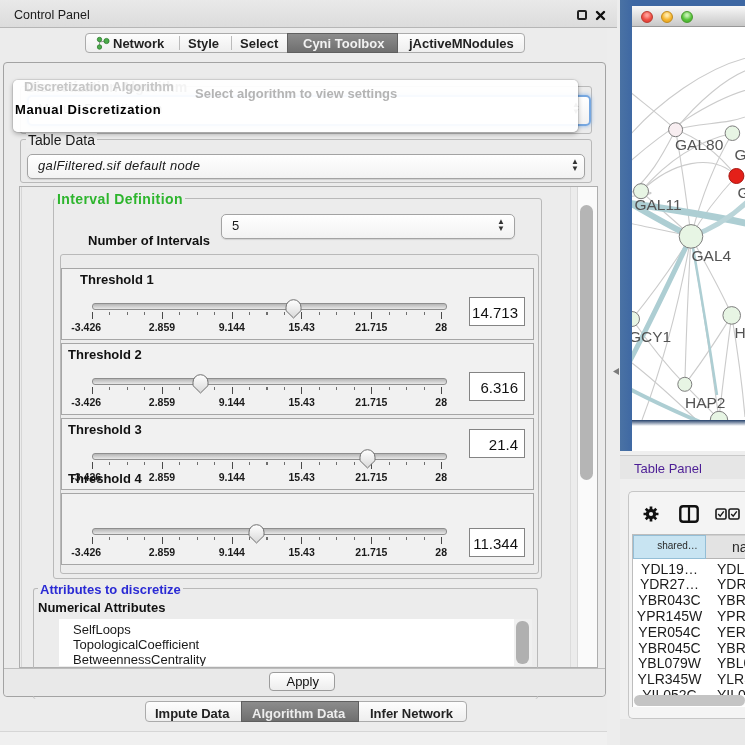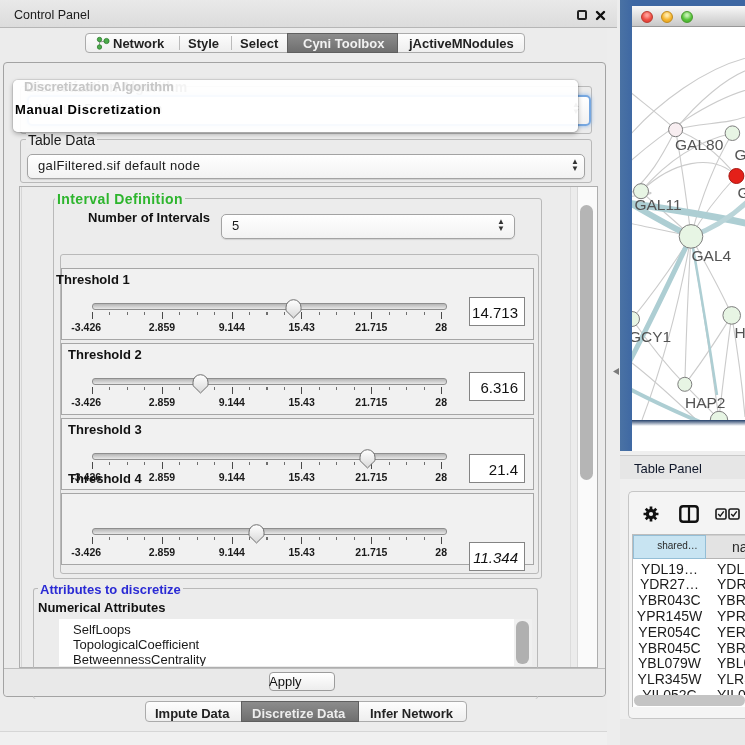--- a/index.html
+++ b/index.html
@@ -52,43 +52,43 @@
 
 <div class="fs" style="left:20px;top:86px;width:570px;height:46px;"></div>
 <div class="fslab" style="left:24px;top:79px;font-weight:bold;color:#333;background:transparent;">Discretization Algorithm</div>
 <div class="combo" style="left:27px;top:95px;width:560px;height:27px;border:2px solid #76a7e0;box-shadow:0 0 4px #8cb6e8;"></div>
 <div class="abs" style="left:38px;top:101px;font-size:13px;color:#1a1a1a;">Manual Discretization</div>
 <div class="arrows" style="left:572px;top:101px;">▲<br>▼</div>
 
 <div class="fs" style="left:20px;top:139px;width:570px;height:42px;"></div>
 <div class="fslab" style="left:26px;top:132px;color:#1a1a1a;">Table Data</div>
 <div class="combo" style="left:27px;top:154px;width:556px;height:23px;"></div>
-<div class="abs" style="left:38px;top:158px;font-size:13px;color:#1a1a1a;letter-spacing:0.35px;">galFiltered.sif default node</div>
+<div class="abs" style="left:38px;top:158px;font-size:13px;color:#1a1a1a;letter-spacing:0.35px;font-style:italic;">galFiltered.sif default node</div>
 <div class="arrows" style="left:571px;top:158px;">▲<br>▼</div>
 
 <div class="abs" style="left:19px;top:186px;width:579px;height:482px;background:#ececec;border:1px solid #aeaeae;box-sizing:border-box;"></div>
 
 <div class="abs" style="left:577px;top:187px;width:20px;height:480px;background:#fafafa;border-left:1px solid #d8d8d8;box-sizing:border-box;"></div>
 <div class="abs" style="left:580px;top:205px;width:13px;height:275px;background:#b5b5b5;border-radius:7px;"></div>
 
 <div class="abs" style="left:570px;top:187px;width:1px;height:480px;background:#dcdcdc;"></div>
 <div class="abs" style="left:21px;top:187px;width:1px;height:480px;background:#d6d6d6;"></div>
 
 <div class="fs" style="left:53px;top:198px;width:487px;height:379px;"></div>
 <div class="fslab" style="left:55px;top:191px;color:#2db52d;font-weight:bold;letter-spacing:0.4px;">Interval Definition</div>
 
-<div class="abs" style="left:88px;top:210px;font-size:13px;font-weight:bold;color:#111;">Number of Intervals</div>
+<div class="abs" style="left:88px;top:233px;font-size:13px;font-weight:bold;color:#111;">Number of Intervals</div>
 <div class="combo" style="left:221px;top:214px;width:292px;height:23px;"></div>
 <div class="abs" style="left:232px;top:218px;font-size:13px;color:#1a1a1a;">5</div>
 <div class="arrows" style="left:497px;top:218px;">▲<br>▼</div>
 
 <div class="fs" style="left:60px;top:254px;width:477px;height:318px;"></div>
 
 <div class="tbox" style="top:268px;"></div>
-<div class="ttitle" style="left:56px;top:272px;text-align:right;">Threshold 1</div>
+<div class="ttitle" style="left:80px;top:272px;text-align:right;">Threshold 1</div>
 <div class="track" style="top:303px;"></div>
 <div class="minor" style="top:312px;"></div>
 <div class="major" style="top:312px;"></div>
 <div class="slab" style="left:86.2px;top:321px;">-3.426</div>
 <div class="slab" style="left:162.0px;top:321px;">2.859</div>
 <div class="slab" style="left:231.8px;top:321px;">9.144</div>
 <div class="slab" style="left:301.6px;top:321px;">15.43</div>
 <div class="slab" style="left:371.4px;top:321px;">21.715</div>
 <div class="slab" style="left:441.2px;top:321px;">28</div>
 <div class="vbox" style="top:297px;">14.713</div>
@@ -126,42 +126,42 @@
 <div class="ttitle" style="left:68px;top:422px;">Threshold 3</div>
 <div class="track" style="top:453px;"></div>
 <div class="minor" style="top:462px;"></div>
 <div class="major" style="top:462px;"></div>
 <div class="slab" style="left:86.2px;top:471px;">-3.426</div>
 <div class="slab" style="left:162.0px;top:471px;">2.859</div>
 <div class="slab" style="left:231.8px;top:471px;">9.144</div>
 <div class="slab" style="left:301.6px;top:471px;">15.43</div>
 <div class="slab" style="left:371.4px;top:471px;">21.715</div>
 <div class="slab" style="left:441.2px;top:471px;">28</div>
-<div class="vbox" style="top:454px;">21.4</div>
+<div class="vbox" style="top:429px;">21.4</div>
 <svg class="thumb" style="left:359.4px;top:449px;" width="17" height="20" viewBox="0 0 17 20">
       <path d="M1 8.2 a7.5 7.5 0 0 1 15 0 v3.4 l-7.5 7.4 l-7.5 -7.4 z" fill="url(#tg3)" stroke="#6f6f6f" stroke-width="1"></path>
       <defs>
         <linearGradient id="tg3" x1="0" y1="0" x2="0" y2="1">
           <stop offset="0" stop-color="#ffffff"></stop>
           <stop offset="1" stop-color="#d8d8d8"></stop>
         </linearGradient>
       </defs>
     </svg>
 <div class="tbox" style="top:493px;"></div>
 <div class="ttitle" style="left:68px;top:471px;text-align:center;">Threshold 4</div>
 <div class="track" style="top:528px;"></div>
 <div class="minor" style="top:537px;"></div>
 <div class="major" style="top:537px;"></div>
 <div class="slab" style="left:86.2px;top:546px;">-3.426</div>
 <div class="slab" style="left:162.0px;top:546px;">2.859</div>
 <div class="slab" style="left:231.8px;top:546px;">9.144</div>
 <div class="slab" style="left:301.6px;top:546px;">15.43</div>
 <div class="slab" style="left:371.4px;top:546px;">21.715</div>
 <div class="slab" style="left:441.2px;top:546px;">28</div>
-<div class="vbox" style="top:542px;font-style:italic;">11.344</div>
+<div class="vbox" style="top:528px;">11.344</div>
 <svg class="thumb" style="left:247.7px;top:524px;" width="17" height="20" viewBox="0 0 17 20">
       <path d="M1 8.2 a7.5 7.5 0 0 1 15 0 v3.4 l-7.5 7.4 l-7.5 -7.4 z" fill="url(#tg4)" stroke="#6f6f6f" stroke-width="1"></path>
       <defs>
         <linearGradient id="tg4" x1="0" y1="0" x2="0" y2="1">
           <stop offset="0" stop-color="#ffffff"></stop>
           <stop offset="1" stop-color="#d8d8d8"></stop>
         </linearGradient>
       </defs>
     </svg>
 
@@ -170,36 +170,37 @@
 <div class="abs" style="left:38px;top:600px;font-size:13px;font-weight:bold;color:#111;">Numerical Attributes</div>
 <div class="abs" style="left:59px;top:619px;width:473px;height:47px;background:#fff;"></div>
 <div class="abs" style="left:73px;top:622px;font-size:13px;color:#1a1a1a;">SelfLoops</div>
 <div class="abs" style="left:73px;top:637px;font-size:13px;color:#1a1a1a;">TopologicalCoefficient</div>
 <div class="abs" style="left:73px;top:652px;font-size:13px;color:#1a1a1a;height:14px;overflow:hidden;">BetweennessCentrality</div>
 <div class="abs" style="left:514px;top:619px;width:18px;height:47px;background:#f0f0f0;"></div>
 <div class="abs" style="left:516px;top:621px;width:13px;height:43px;background:#b0b0b0;border-radius:6px;"></div>
 
 <div class="abs" style="left:4px;top:668px;width:601px;height:28px;background:#e9e9e9;border-top:1px solid #bdbdbd;box-sizing:border-box;border-radius:0 0 4px 4px;"></div>
 <div class="abs" style="left:269px;top:672px;width:66px;height:19px;background:linear-gradient(#ffffff,#ededed);border:1px solid #9c9c9c;border-radius:4px;box-sizing:border-box;"></div>
-<div class="abs" style="left:269px;top:674px;width:50px;text-align:left;font-size:13px;color:#111;">Apply</div>
+<div class="abs" style="left:269px;top:674px;width:50px;text-align:right;font-size:13px;color:#111;">Apply</div>
 
 <div class="abs" style="left:145px;top:701px;width:322px;height:21px;background:linear-gradient(#fdfdfd,#eeeeee);border:1px solid #ababab;border-radius:4px;box-sizing:border-box;"></div>
 <div class="abs" style="left:241px;top:701px;width:118px;height:21px;background:linear-gradient(#8c8c8c,#6f6f6f);border:1px solid #5f5f5f;box-sizing:border-box;"></div>
 <div class="abs" style="left:155px;top:706px;font-size:13px;font-weight:bold;color:#222;">Impute Data</div>
-<div class="abs" style="left:252px;top:706px;font-size:13px;font-weight:bold;color:#ededed;">Discretize Data</div>
+<div class="abs" style="left:252px;top:706px;font-size:13px;font-weight:bold;color:#ededed;">Algorithm Data</div>
 <div class="abs" style="left:370px;top:706px;font-size:13px;font-weight:bold;color:#222;">Infer Network</div>
 <div class="abs" style="left:0px;top:731px;width:617px;height:14px;background:#f0f0f0;border-top:1px solid #d6d6d6;box-sizing:border-box;"></div>
 
 <div class="abs" style="left:607px;top:28px;width:13px;height:717px;background:#ededed;"></div>
 <svg class="abs" style="left:613px;top:368px;" width="6" height="7" viewBox="0 0 6 7">
       <path d="M6 0 L6 7 L0 3.5 Z" fill="#7a7a7a"></path>
     </svg>
 
 <div class="abs" style="left:13px;top:80px;width:565px;height:52px;background:rgba(255,255,255,0.94);border-radius:5px;box-shadow:0 2px 5px rgba(0,0,0,0.3),0 0 0 1px rgba(0,0,0,0.08);"></div>
 <div class="abs" style="left:24px;top:79px;font-size:13px;font-weight:bold;color:#c6c6c6;">Discretization Algorithm</div>
+<div class="abs" style="left:195px;top:86px;font-size:13px;font-weight:bold;color:#b4b4b4;">Select algorithm to view settings</div>
 <div class="abs" style="left:15px;top:102px;font-size:13px;font-weight:bold;color:#000;letter-spacing:0.6px;">Manual Discretization</div>
 
 <div class="abs" style="left:620px;top:0;width:125px;height:451px;background:linear-gradient(90deg,#4a72a4,#3d67a3 14px,#3d67a3);"></div>
 
 <div class="abs" style="left:632px;top:6px;width:113px;height:21px;background:linear-gradient(#f8f8f8,#c8c8c8);border-bottom:1px solid #989898;box-sizing:border-box;"></div>
 <div class="abs" style="left:641px;top:11px;width:12px;height:12px;border-radius:50%;background:radial-gradient(circle at 50% 32%,#ff9d96 12%,#ee4e44 55%,#d8352c);border:1px solid #ba3a30;box-sizing:border-box;"></div>
 <div class="abs" style="left:661px;top:11px;width:12px;height:12px;border-radius:50%;background:radial-gradient(circle at 50% 32%,#ffe9a8 12%,#f5b52e 55%,#e29c17);border:1px solid #c08b1d;box-sizing:border-box;"></div>
 <div class="abs" style="left:681px;top:11px;width:12px;height:12px;border-radius:50%;background:radial-gradient(circle at 50% 32%,#c3f0b0 12%,#58c43c 55%,#3da726);border:1px solid #49992f;box-sizing:border-box;"></div>
 
 <div class="abs" style="left:632px;top:27px;width:113px;height:480px;background:#ffffff;overflow:hidden;">
@@ -259,21 +260,21 @@
   <text x="102.4" y="311">HI</text>
   <text x="53" y="380.5">HAP2</text>
  </g>
 </svg>
 </div>
 
 <div class="abs" style="left:632px;top:420px;width:113px;height:6px;background:linear-gradient(#24406a,rgba(61,103,163,0));"></div>
 
 <div class="abs" style="left:620px;top:451px;width:125px;height:294px;background:#efefef;"></div>
 <div class="abs" style="left:620px;top:455px;width:125px;height:24px;background:#e6e6e6;border-top:1px solid #c9c9c9;box-sizing:border-box;"></div>
-<div class="abs" style="left:634px;top:461px;font-size:13px;color:#0f172a;">Table Panel</div>
+<div class="abs" style="left:634px;top:461px;font-size:13px;color:#4c1d95;">Table Panel</div>
 
 <div class="abs" style="left:628px;top:491px;width:117px;height:228px;background:#f4f4f4;border:1px solid #c6c6c6;border-radius:5px 0 0 5px;border-right:none;box-sizing:border-box;"></div>
 
 <svg class="abs" style="left:643px;top:506px;" width="16" height="16" viewBox="0 0 16 16">
       <path d="M15.48,6.63 L15.48,9.37 L13.03,9.31 L12.49,10.63 L14.25,12.32 L12.32,14.25 L10.63,12.49 L9.31,13.03 L9.37,15.48 L6.63,15.48 L6.69,13.03 L5.37,12.49 L3.68,14.25 L1.75,12.32 L3.51,10.63 L2.97,9.31 L0.52,9.37 L0.52,6.63 L2.97,6.69 L3.51,5.37 L1.75,3.68 L3.68,1.75 L5.37,3.51 L6.69,2.97 L6.63,0.52 L9.37,0.52 L9.31,2.97 L10.63,3.51 L12.32,1.75 L14.25,3.68 L12.49,5.37 L13.03,6.69 Z" fill="#111"></path>
       <circle cx="8" cy="8" r="2.1" fill="#f4f4f4"></circle>
     </svg>
 <svg class="abs" style="left:679px;top:505px;" width="20" height="18" viewBox="0 0 20 18">
       <rect x="1.3" y="1.3" width="17.4" height="15.4" rx="2.8" fill="none" stroke="#111" stroke-width="2.4"></rect>
       <line x1="10" y1="1.3" x2="10" y2="16.7" stroke="#111" stroke-width="2.2"></line>

